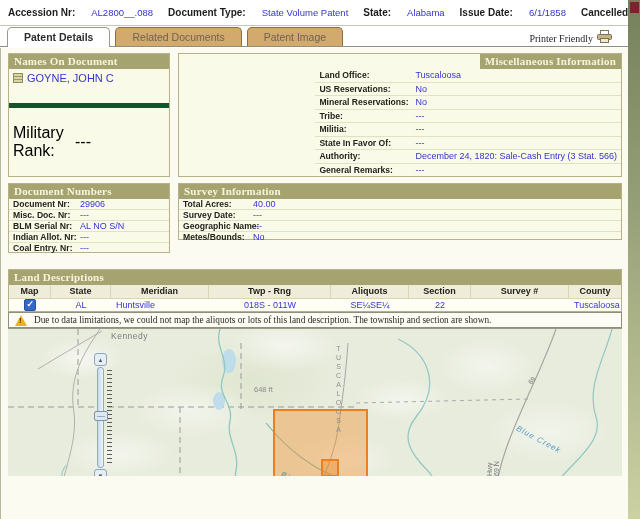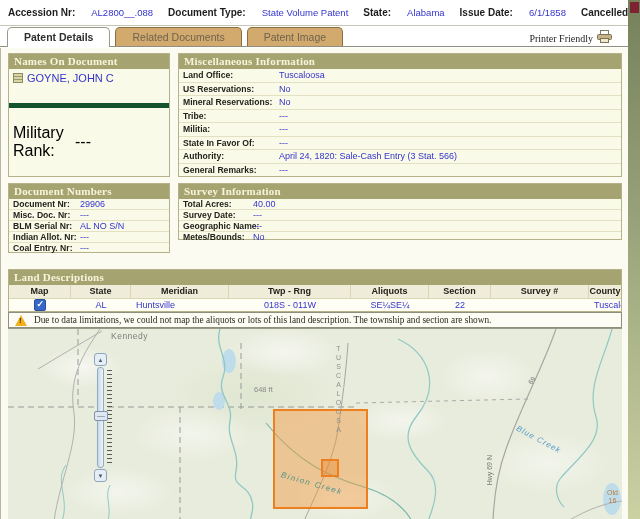--- a/index.html
+++ b/index.html
@@ -37,56 +37,56 @@
 
   #panel-names { left:7px; top:5px; width:162px; height:124px; }
   #panel-names .namelist { flex:1 1 auto; padding:3px 4px; }
   .name-entry { display:flex; align-items:center; gap:4px; cursor:pointer; }
   .name-icon { width:10px; height:10px; background:#d9d5a4; border:1px solid #8c8c5e; flex:0 0 auto;
                background-image:repeating-linear-gradient(to bottom, transparent 0 2px, #9a9a6a 2px 3px); }
   .name-entry .nm { color:#3434cd; font-size:11px; font-weight:normal; }
   #panel-names .footrow { flex:0 0 15px; border-top:5px solid #14532d; display:flex; align-items:center; padding:16px 4px; }
   #panel-names .footrow .rlbl { width:62px; }
 
-  #panel-misc { left:177px; top:5px; width:444px; height:124px; }
+  #panel-misc { left:177px; top:5px; width:444px; height:124px;align-items:flex-end; }
   #panel-misc .rlbl { width:96px; }
 
   #panel-doc { left:7px; top:135px; width:162px; height:70px; }
   #panel-doc .rlbl { width:67px; }
 
   #panel-survey { left:177px; top:135px; width:444px; height:57px; }
   #panel-survey .rlbl { width:70px; }
 
   
   #panel-land { left:7px; top:221px; width:614px; height:43px; }
   .ltable { display:flex; flex-direction:column; flex:1; }
   .lrow { display:flex; flex:1; }
   .lrow.hdr { background:#efecd9; }
   .lrow.data { background:#fffef4; border-top:1px solid #d9d6b2; }
   .lcell { display:flex; align-items:center; justify-content:center; font-size:9px; overflow:hidden; }
   .lrow.hdr .lcell { font-weight:bold; color:#23231c; border-right:1px solid #d9d6b2; }
   .lrow.hdr .lcell:last-child { border-right:none; }
   .lrow.data .lcell { color:#3434cd; }
   .lcell.left { justify-content:flex-start; padding-left:5px; }
-  .c-map{width:62px;} .c-state{width:60px;} .c-mer{width:98px;} .c-twp{width:122px;}
+  .c-map{width:42px;} .c-state{width:60px;} .c-mer{width:98px;} .c-twp{width:122px;}
   .c-ali{width:78px;} .c-sec{width:62px;} .c-srv{width:98px;} .c-cty{flex:1;text-align:right;}
   .checkbox { width:12px; height:12px; background:#3568c9; border:1px solid #28509c; border-radius:2px;
               position:relative; cursor:pointer; }
   .checkbox::after { content:"✓"; position:absolute; left:1.5px; top:-1px; color:#fff; font-size:9px; font-weight:bold; }
 
   
   .warnbar { position:absolute; left:7px; top:264px; width:614px; height:16px; background:#fdfdf6;
              border:1px solid #8f8f7c; display:flex; align-items:center; gap:7px; padding-left:6px; }
   .warn-tri { width:0; height:0; border-left:6px solid transparent; border-right:6px solid transparent;
               border-bottom:11px solid #f2b01e; position:relative; flex:0 0 auto; }
   .warn-tri::after { content:"!"; position:absolute; left:-2px; top:1px; font-size:8px; font-weight:bold; color:#4f3800; }
   .warnbar .wtext { font-size:9.3px; color:#2a2a1e; font-family:"Liberation Serif", serif; }
 
   
-  .map { position:absolute; left:7px; top:280px; width:614px; height:192px; overflow:hidden; cursor:grab;
+  .map { position:absolute; left:7px; top:280px; width:614px; height:148px; overflow:hidden; cursor:grab;
          border-top:1px solid #9a9a88; background-color:#e8ecdc;
          background-image:
            radial-gradient(ellipse 60px 30px at 12% 20%, rgba(255,255,255,.6), transparent 70%),
            radial-gradient(ellipse 80px 35px at 45% 12%, rgba(255,255,255,.55), transparent 70%),
            radial-gradient(ellipse 70px 40px at 78% 25%, rgba(255,255,255,.5), transparent 70%),
            radial-gradient(ellipse 90px 40px at 30% 55%, rgba(255,255,255,.45), transparent 70%),
            radial-gradient(ellipse 70px 30px at 64% 48%, rgba(255,255,255,.5), transparent 70%),
            radial-gradient(ellipse 90px 45px at 88% 70%, rgba(255,255,255,.45), transparent 70%),
            radial-gradient(ellipse 80px 35px at 18% 85%, rgba(255,255,255,.5), transparent 70%),
            radial-gradient(ellipse 75px 35px at 55% 88%, rgba(255,255,255,.45), transparent 70%),
@@ -210,21 +210,21 @@
       <div class="row">
         <span class="rlbl">Militia:</span>
         <span class="rval">---</span>
       </div>
       <div class="row">
         <span class="rlbl">State In Favor Of:</span>
         <span class="rval">---</span>
       </div>
       <div class="row">
         <span class="rlbl">Authority:</span>
-        <span class="rval">April 24, 1820: Sale-Cash Entry (3 Stat. 566)</span>
+        <span class="rval">December 24, 1820: Sale-Cash Entry (3 Stat. 566)</span>
       </div>
       <div class="row">
         <span class="rlbl">General Remarks:</span>
         <span class="rval">---</span>
       </div>
     </div>
   </div>
 
   <div class="panel" id="panel-doc">
     <div class="panel-h">Document Numbers</div>

